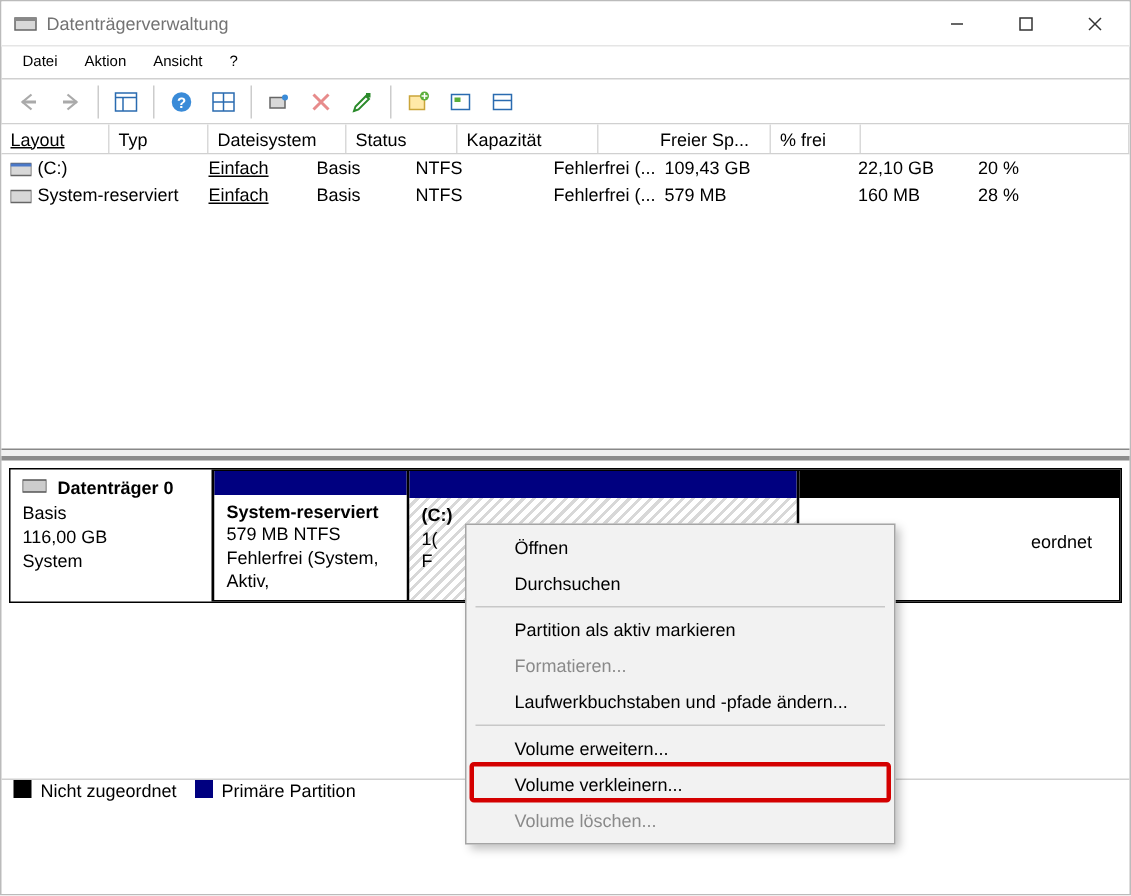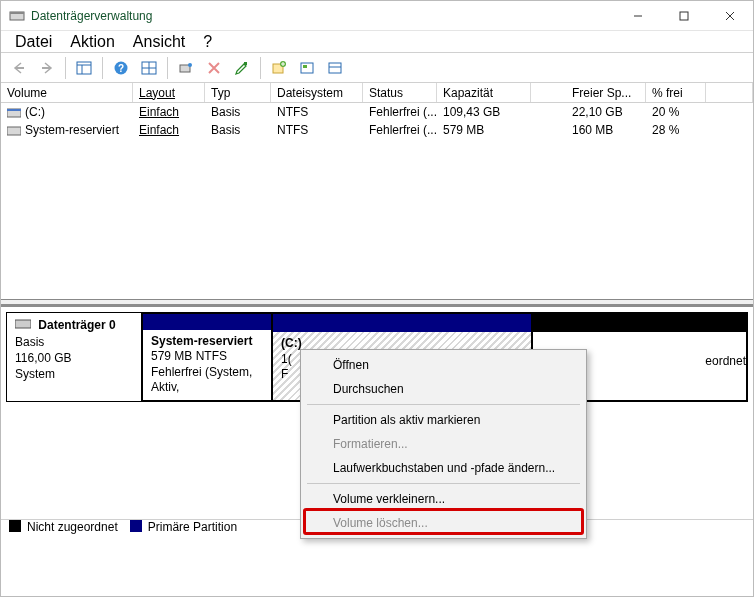--- a/index.html
+++ b/index.html
@@ -1,27 +1,27 @@
 <!DOCTYPE html>
 <html><head>
 <meta charset="utf-8">
 <style>
   * { box-sizing: border-box; font-family: "Segoe UI", Tahoma, sans-serif; }
   body { margin: 0; background: #fff; font-size: 12px; color: #000; }
   .window { width: 754px; height: 597px; border: 1px solid #bbb; display: flex; flex-direction: column; background:#fff; }
   
   .titlebar { height: 30px; display: flex; align-items: center; padding: 0 0 0 8px; background:#fff; border-bottom: 1px solid #e5e5e5;}
-  .titlebar .title { color: #14532d; font-size: 12px; margin-left: 6px; }
+  .titlebar .title { color: #737373; font-size: 12px; margin-left: 6px; }
   .titlebar .win-controls { margin-left: auto; display:flex; }
   .win-btn { width: 46px; height: 29px; display:flex; align-items:center; justify-content:center; color:#555; }
   .win-btn svg { width:10px; height:10px; }
   .disk-ico { width:16px; height:14px; }
   
   .menubar { height: 22px; display:flex; align-items:center; padding: 0 6px; gap: 2px; border-bottom: 1px solid #d0d0d0;}
-  .menubar .mi { padding: 2px 8px; font-size:16px; }
+  .menubar .mi { padding: 2px 8px; font-size:10px; }
   
   .toolbar { height: 30px; display:flex; align-items:center; padding: 0 6px; gap: 4px; border-bottom: 1px solid #d0d0d0;}
   .tbtn { width:24px; height:24px; display:flex; align-items:center; justify-content:center; border:1px solid transparent; }
   .tbtn.sep { width:1px; height:22px; background:#ccc; margin:0 2px; border:none;}
   .tbtn svg { width:16px; height:16px; }
   .disabled { opacity: .45; }
   
   .vol-head { height:20px; display:flex; border-bottom: 1px solid #d0d0d0; background: #fff; }
   .vh { border-right: 1px solid #d9d9d9; padding: 2px 6px; font-size:12px; color:#000; display:flex; align-items:center; }
   .vol-rows { background:#fff; overflow:hidden; border-bottom: 1px solid #888; }
@@ -176,21 +176,20 @@
       </div>
     <div class="tbtn">
         <svg viewBox="0 0 16 16">
           <rect x="2" y="3" width="12" height="10" fill="#fff" stroke="#2a6bb0"></rect>
           <line x1="2" y1="7" x2="14" y2="7" stroke="#2a6bb0"></line>
         </svg>
       </div>
   </div>
 
   <div class="vol-head">
-    <div class="vh c-vol">Volume</div>
     <div class="vh c-lay">Layout</div>
     <div class="vh c-typ">Typ</div>
     <div class="vh c-fs">Dateisystem</div>
     <div class="vh c-stat">Status</div>
     <div class="vh c-cap">Kapazität</div>
     <div class="vh c-free">Freier Sp...</div>
     <div class="vh c-pct">% frei</div>
     <div class="vh c-rest"></div>
   </div>
   <div class="vol-rows" style="height:197px;">
@@ -252,33 +251,34 @@
         <div class="gpart hatch" style="width:260px;">
           <div class="pbar"></div>
           <div class="pbody">
             <b>(C:)</b><br>
             <span>1(</span><br>
             <span>F</span>
           </div>
         </div>
         <div class="gpart black" style="flex:1;">
           <div class="pbar"></div>
-          <div class="pbody" style="text-align:right; padding-top:22px; padding-right:0;">
+          <div class="pbody" style="text-align:right; padding-top:22px; padding-right:18px;">
              <span>eordnet</span>
           </div>
         </div>
 
-        <div class="ctxmenu" style="left:158px; top:36px;">
+        <div class="ctxmenu" style="left:168px; top:36px;">
           <div class="cmi">Öffnen</div>
           <div class="cmi">Durchsuchen</div>
           <div class="csep"></div>
           <div class="cmi">Partition als aktiv markieren</div>
           <div class="cmi dis">Formatieren...</div>
           <div class="cmi">Laufwerkbuchstaben und -pfade ändern...</div>
           <div class="csep"></div>
+          <div class="cmi">Volume erweitern...</div>
           <div class="cmi">Volume verkleinern...</div>
           <div class="cmi dis">Volume löschen...</div>
 
           <div class="highlight-red" style="left:2px; top:158px; width:281px; height:27px;"></div>
         </div>
 
       </div>
     </div>
     <div style="flex:1"></div>
   </div>

